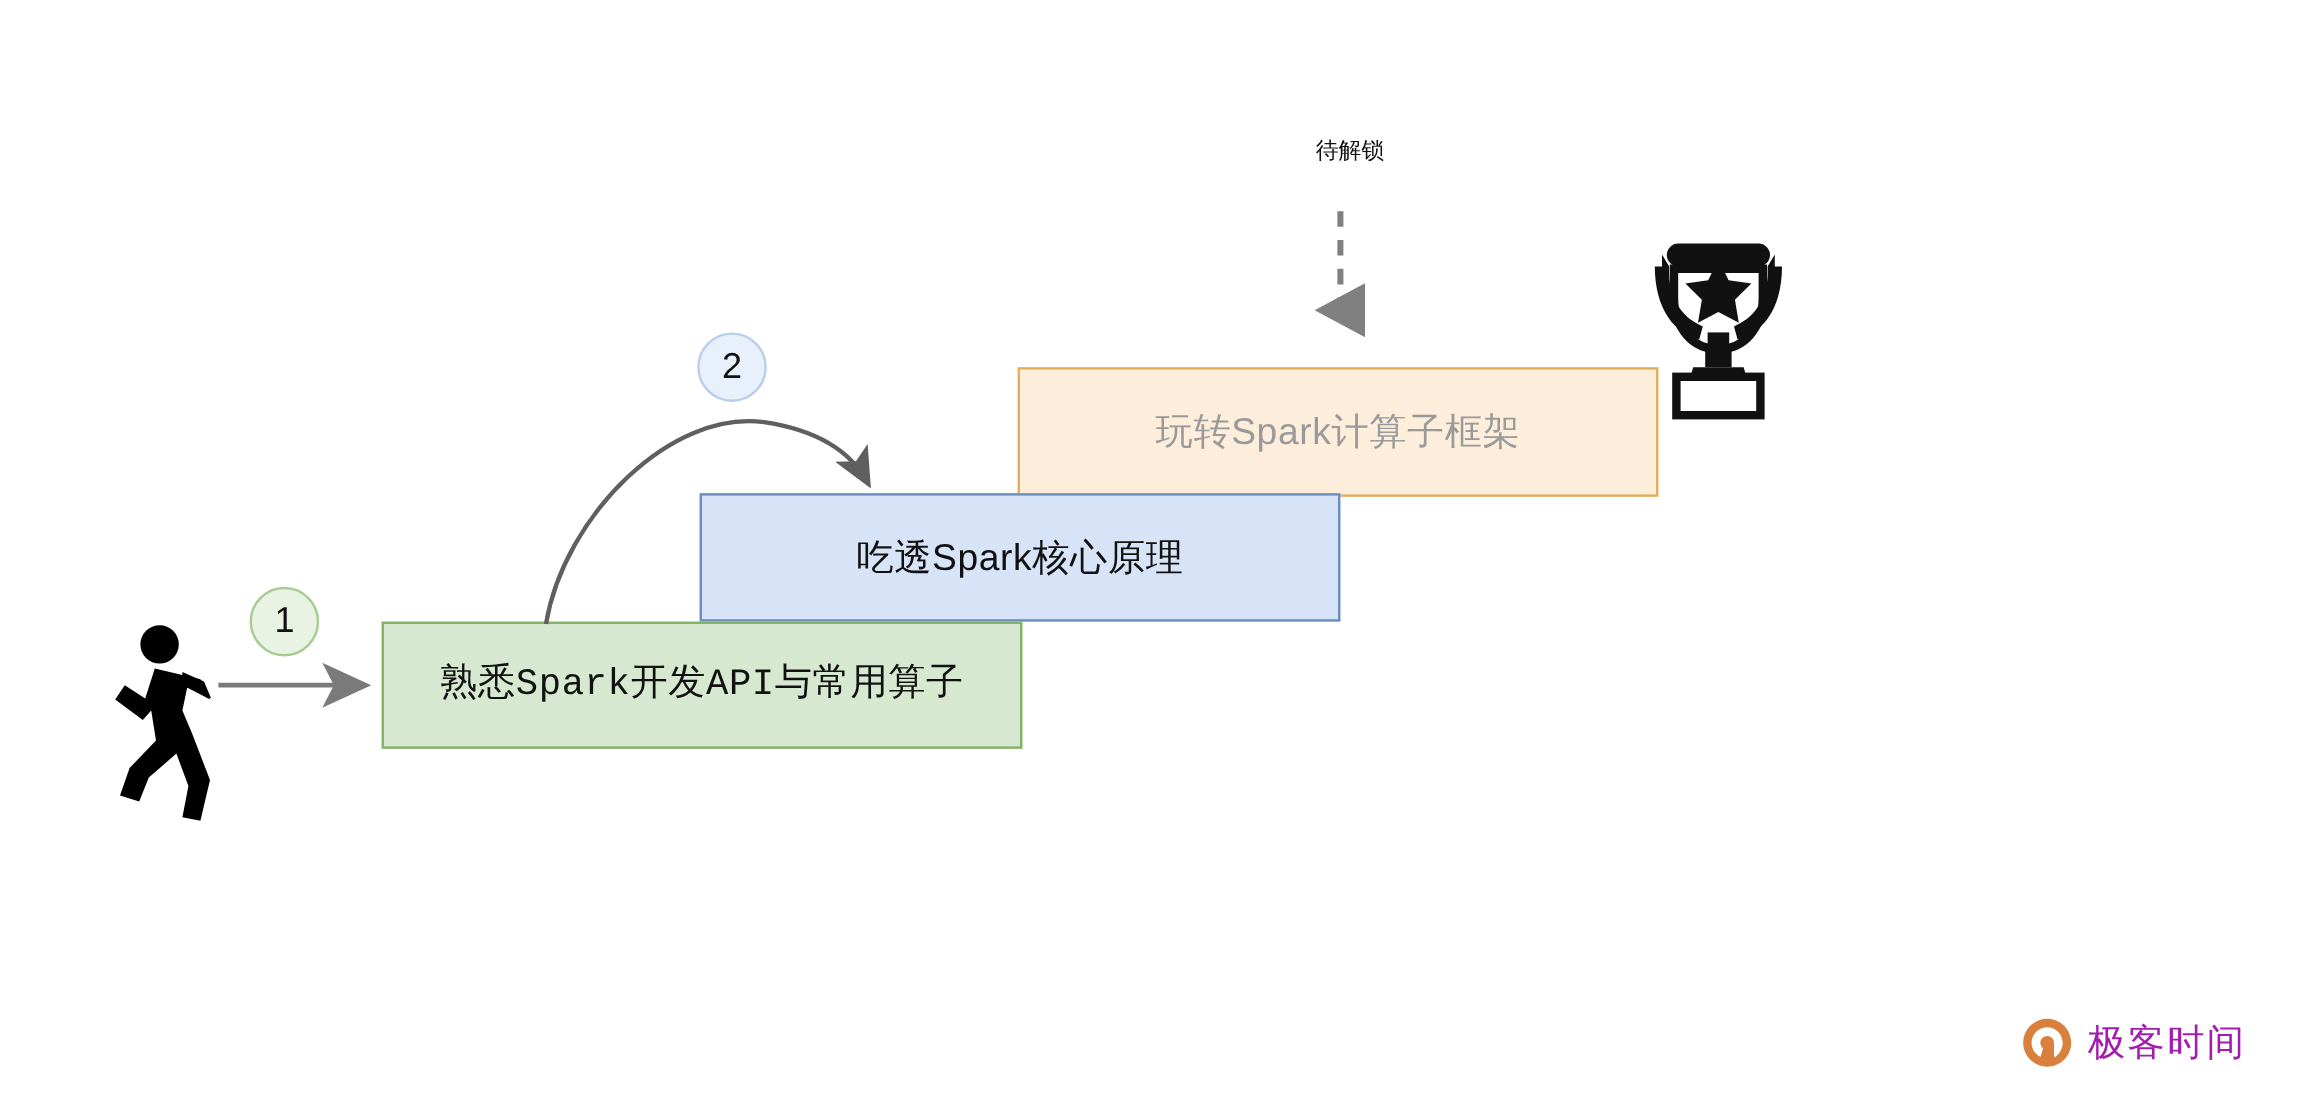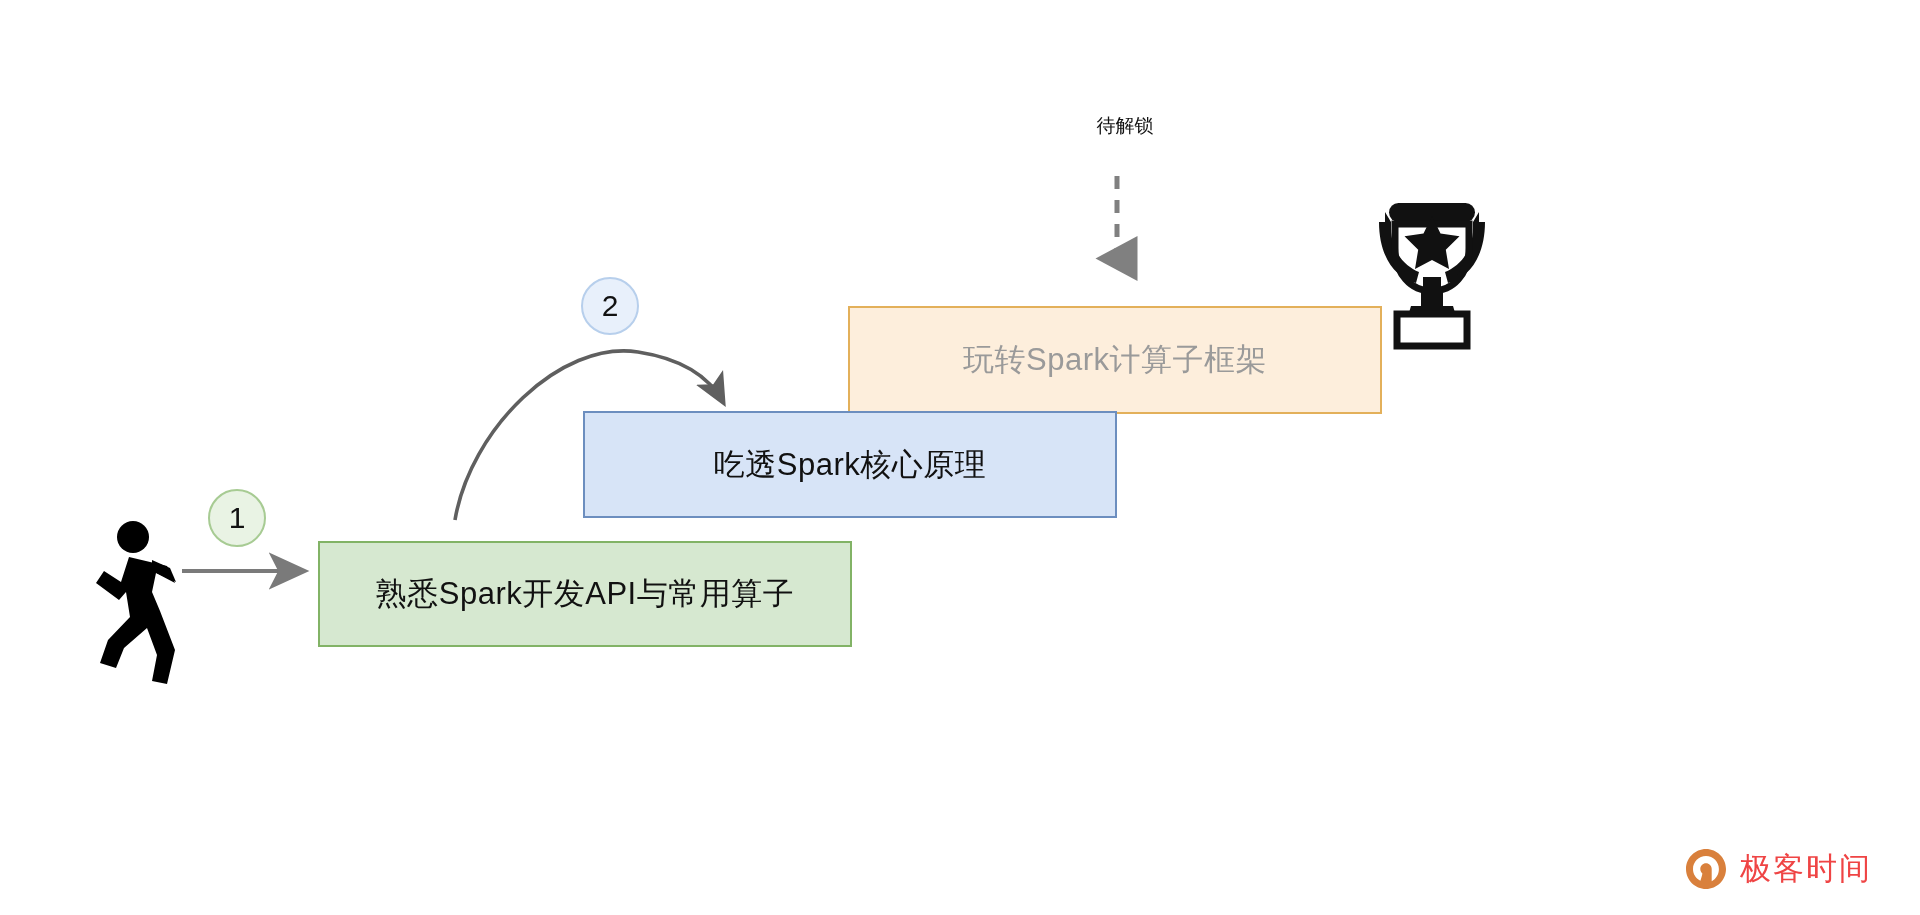--- a/index.html
+++ b/index.html
@@ -8,22 +8,22 @@
     font-family:"Liberation Sans","DejaVu Sans",sans-serif;
     overflow:hidden;position:relative;
   }
   #stage{position:absolute;left:0;top:0;width:1920px;height:915px;}
 
   
   .box{position:absolute;box-sizing:border-box;display:flex;align-items:center;justify-content:center;}
   .box-label{font-size:31px;line-height:1.2;white-space:nowrap;letter-spacing:.5px;}
 
   #box-green{
-    left:318px;top:541px;width:534px;height:106px;
-    background:#d6e8d0;border:2.5px solid #82b366;z-index:5;
+    left:318px;top:518px;width:534px;height:106px;
+    background:#d6e8d0;border:2.5px solid #82b366;z-index:5;font-family:Liberation Mono, monospace;
   }
   #box-green .box-label{color:#111111;}
 
   #box-blue{
     left:583px;top:411px;width:534px;height:107px;
     background:#d7e4f7;border:2.5px solid #6c8ebf;z-index:6;
   }
   #box-blue .box-label{color:#111111;text-align:center;}
 
   #box-orange{
@@ -47,21 +47,21 @@
   
   #unlock-label{
     position:absolute;left:1060px;top:113px;width:130px;text-align:center;
     font-size:19px;color:#111;z-index:9;white-space:nowrap;
   }
 
   
   #brand{
     position:absolute;right:48px;bottom:24px;display:flex;align-items:center;gap:12px;z-index:9;
   }
-  #brand-text{font-size:31px;color:#ef4444;letter-spacing:2px;white-space:nowrap;}
+  #brand-text{font-size:31px;color:#a21caf;letter-spacing:2px;white-space:nowrap;}
 </style>
 </head>
 <body>
 
 <div id="stage">
 
   <svg id="vec" viewBox="0 0 1920 915">
     <defs>
       <marker id="mk-solid" markerWidth="11" markerHeight="11" refX="8.6" refY="5.5" orient="auto">
         <path d="M0,0.8 L10.2,5.5 L0,10.2 L2.4,5.5 Z" fill="#7a7a7a"></path>

